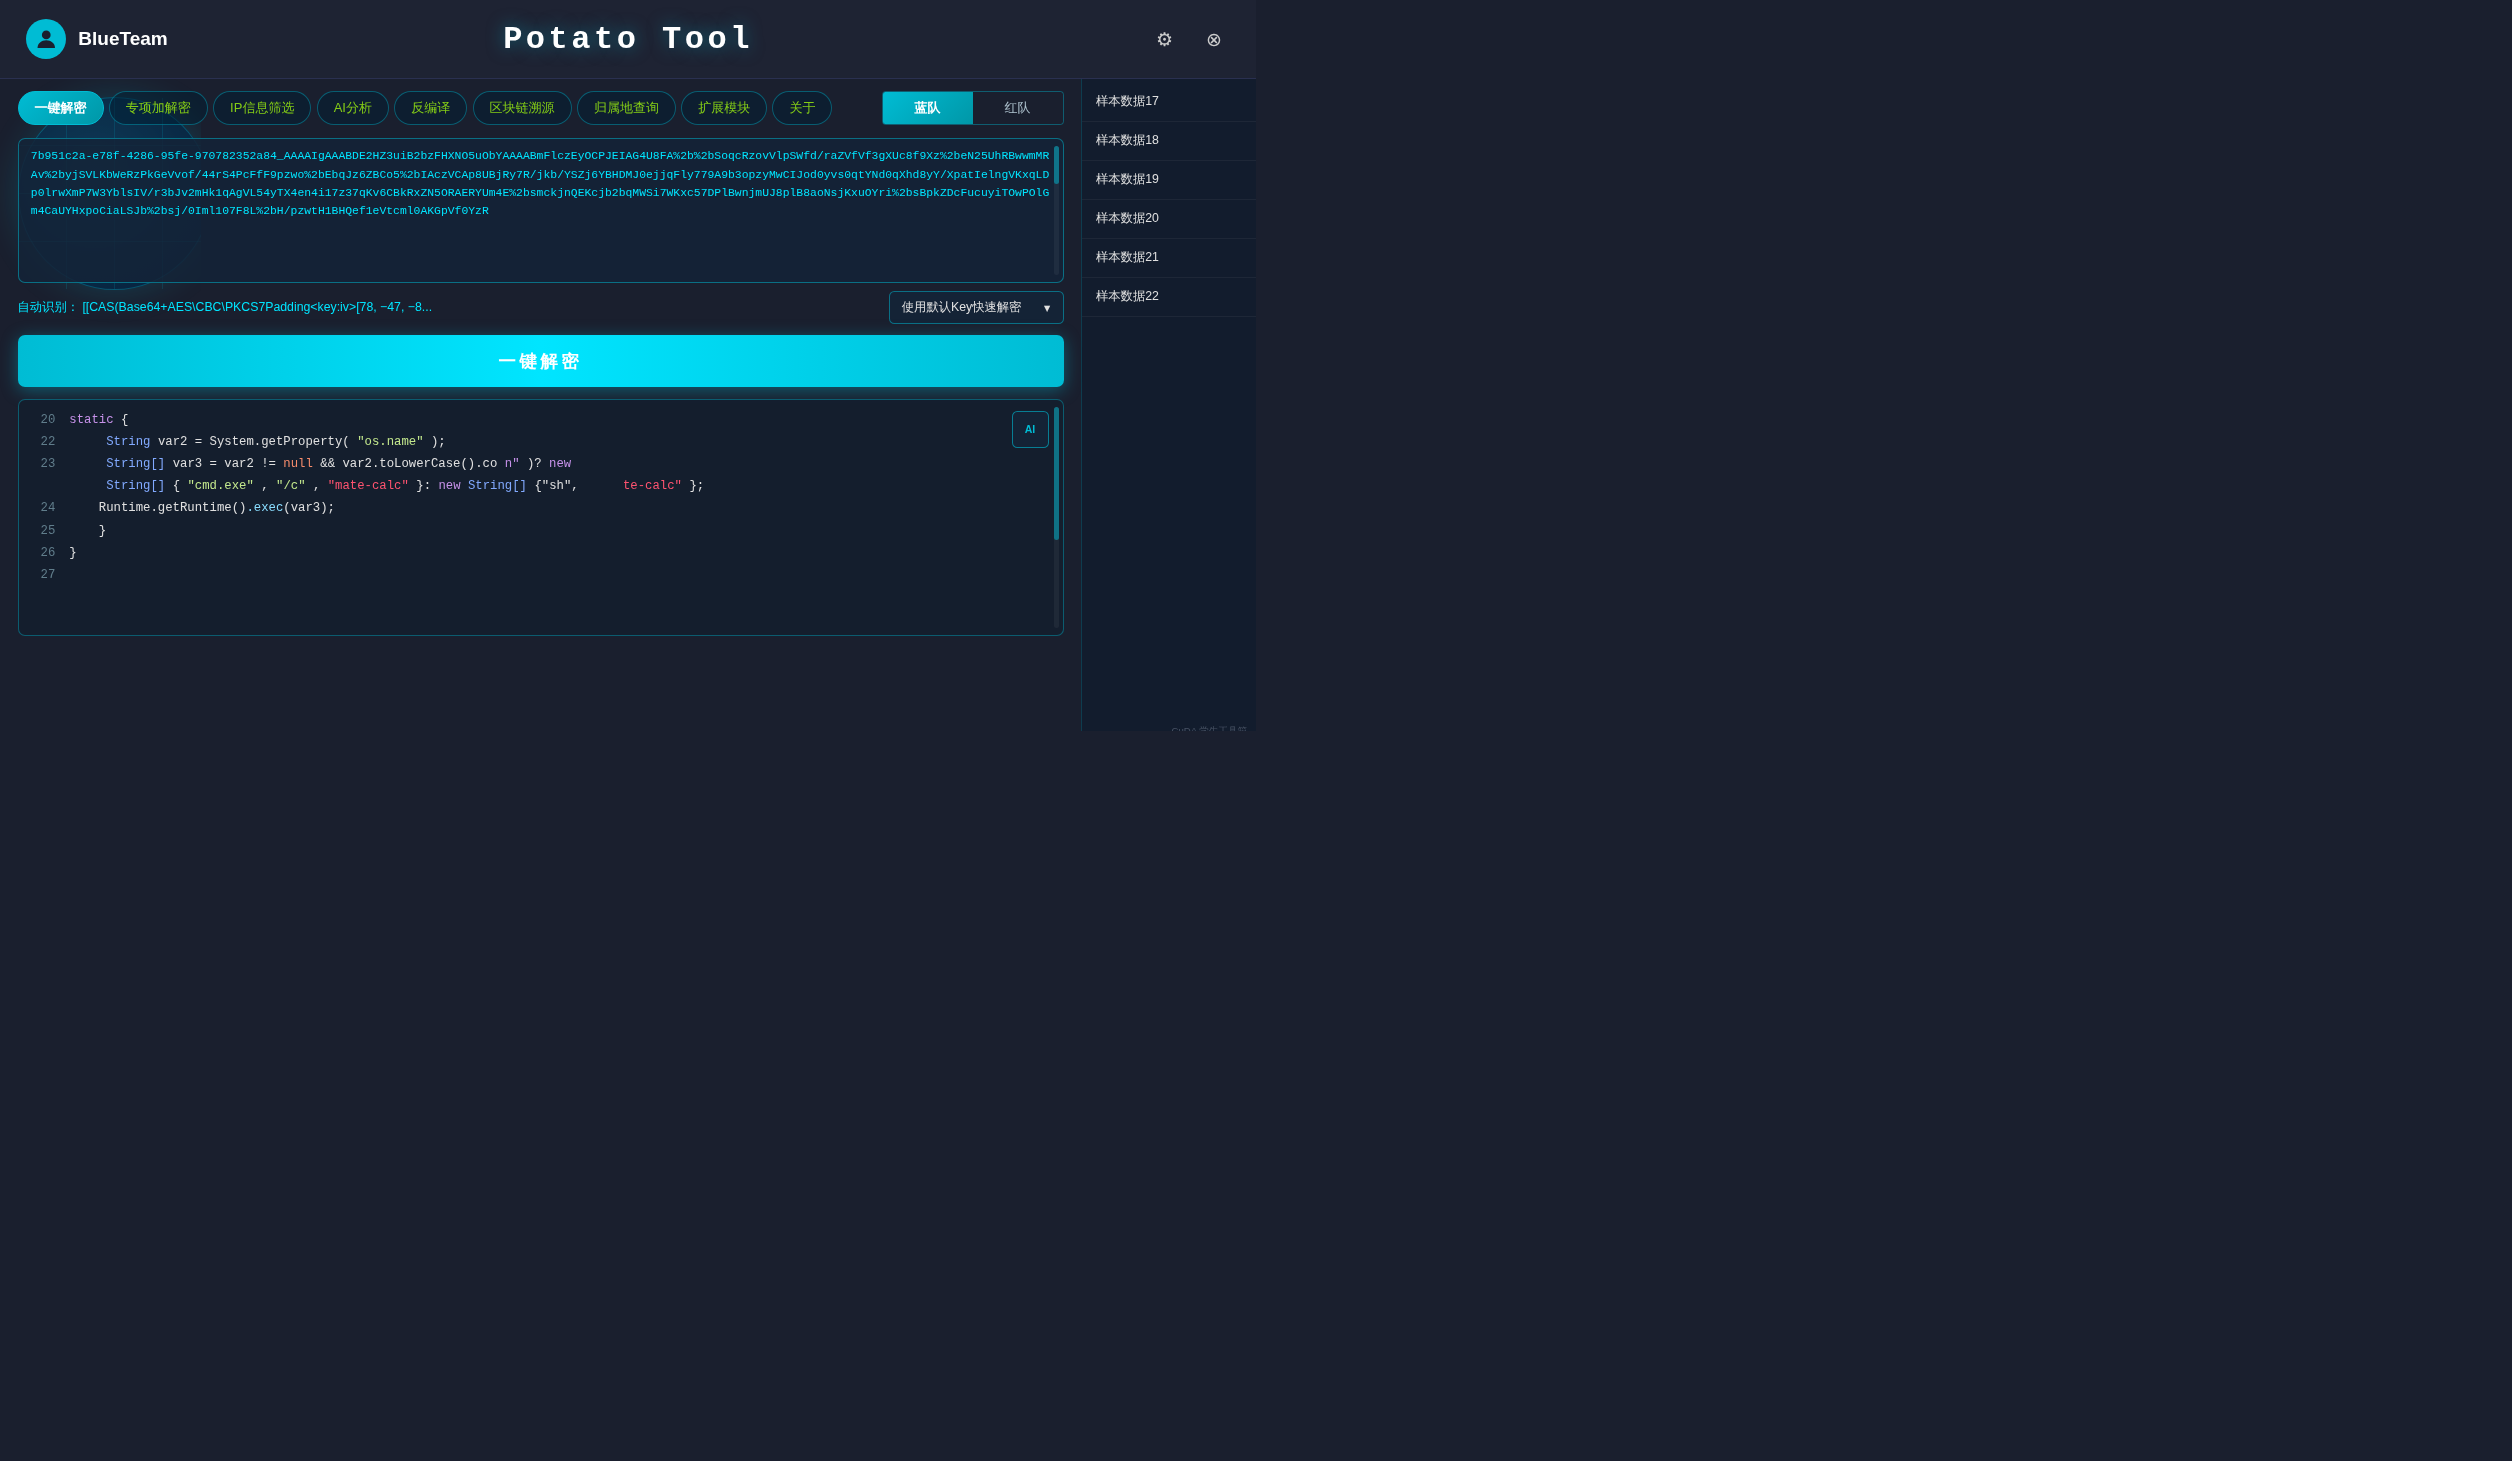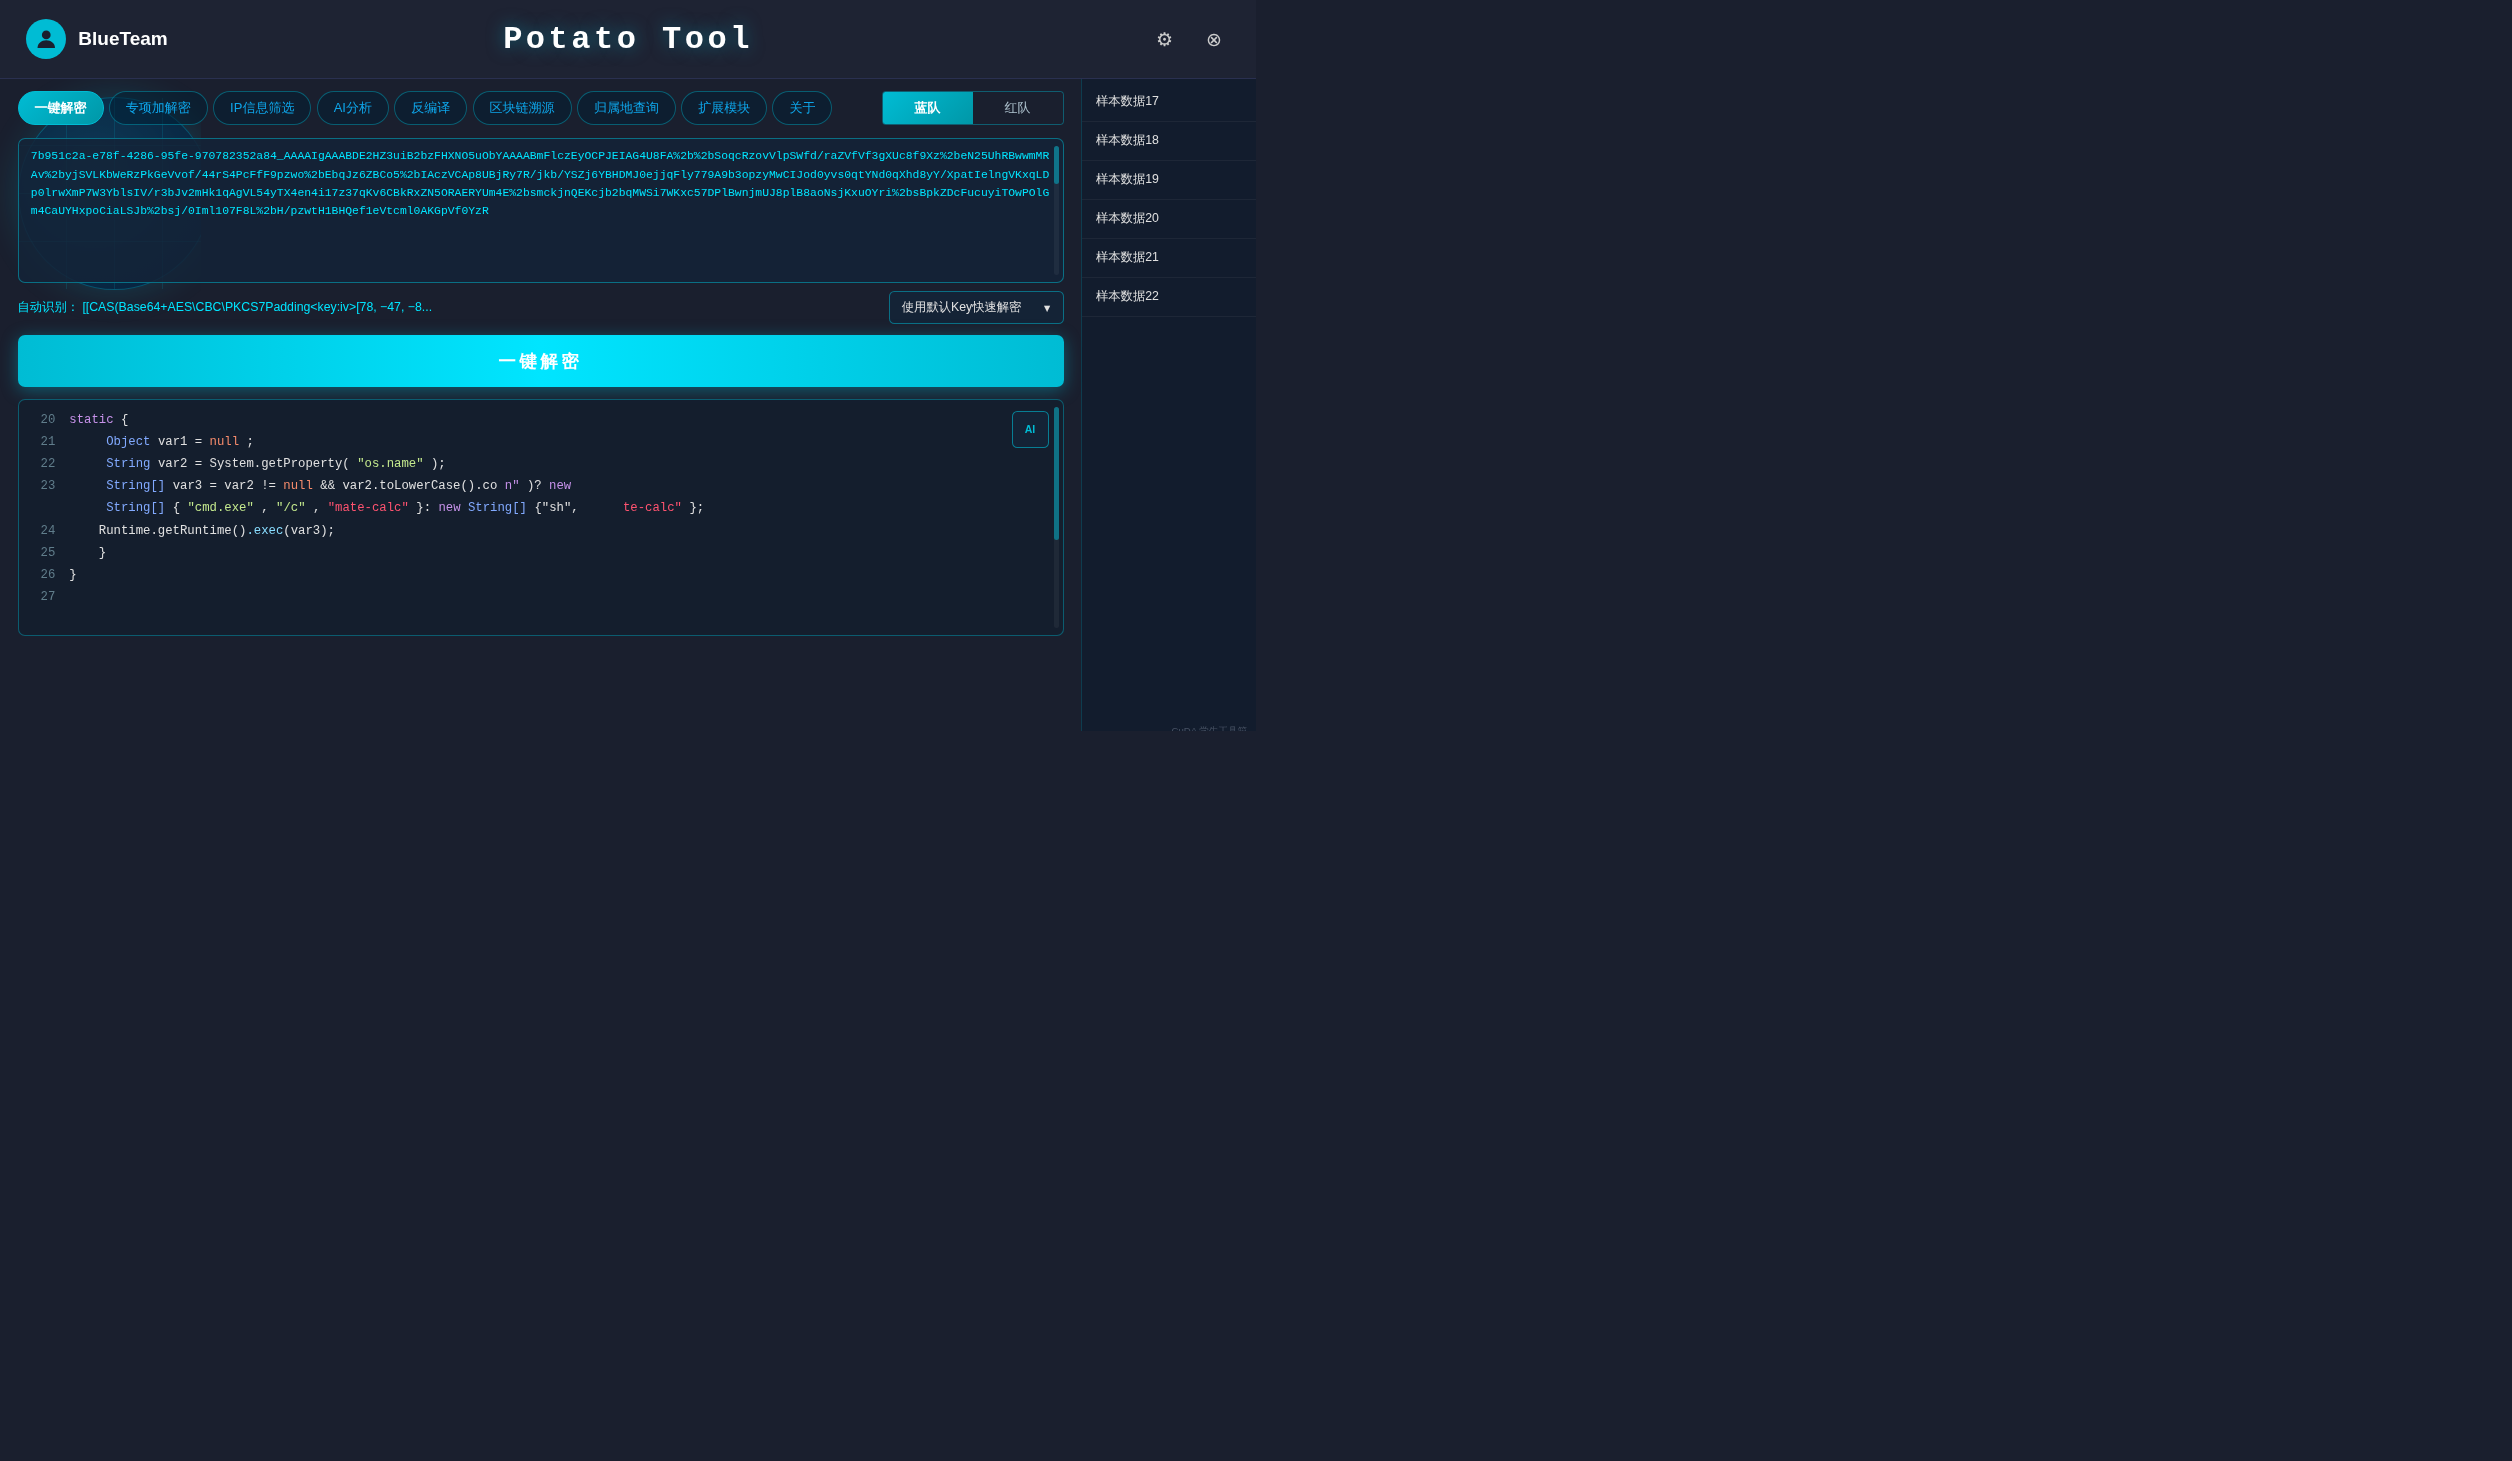--- a/index.html
+++ b/index.html
@@ -128,21 +128,21 @@
       gap: 5.3px;
       margin-bottom: 12.3px;
       position: relative;
       z-index: 2;
     }
     .nav-tab {
       padding: 7px 16px;
       border-radius: 17.5px;
       border: 1.3px solid rgba(0,188,212,0.4);
       background: rgba(0,30,50,0.5);
-      color: #0ea5e9;
+      color: #84cc16;
       font-size: 13px;
       cursor: pointer;
       white-space: nowrap;
     }
     .nav-tab.active {
       background: linear-gradient(135deg, #00bcd4, #0097a7);
       border-color: #00bcd4;
       color: #ffffff;
       font-weight: bold;
     }
@@ -448,30 +448,20 @@
     <div class="code-area">
 
       <div class="code-line">
         <span class="line-num">20</span>
         <span class="code-content">
           <span class="kw-static">static</span>
           <span> {</span>
         </span>
       </div>
 
-      <div class="code-line">
-        <span class="line-num">21</span>
-        <span class="code-content">
-          &nbsp;&nbsp;&nbsp;&nbsp;
-          <span class="kw-type">Object</span>
-          <span> var1 = </span>
-          <span class="kw-null">null</span>
-          <span>;</span>
-        </span>
-      </div>
 
       <div class="code-line">
         <span class="line-num">22</span>
         <span class="code-content">
           &nbsp;&nbsp;&nbsp;&nbsp;
           <span class="kw-type">String</span>
           <span> var2 = System.getProperty(</span>
           <span class="str-literal">"os.name"</span>
           <span>);</span>
         </span>

